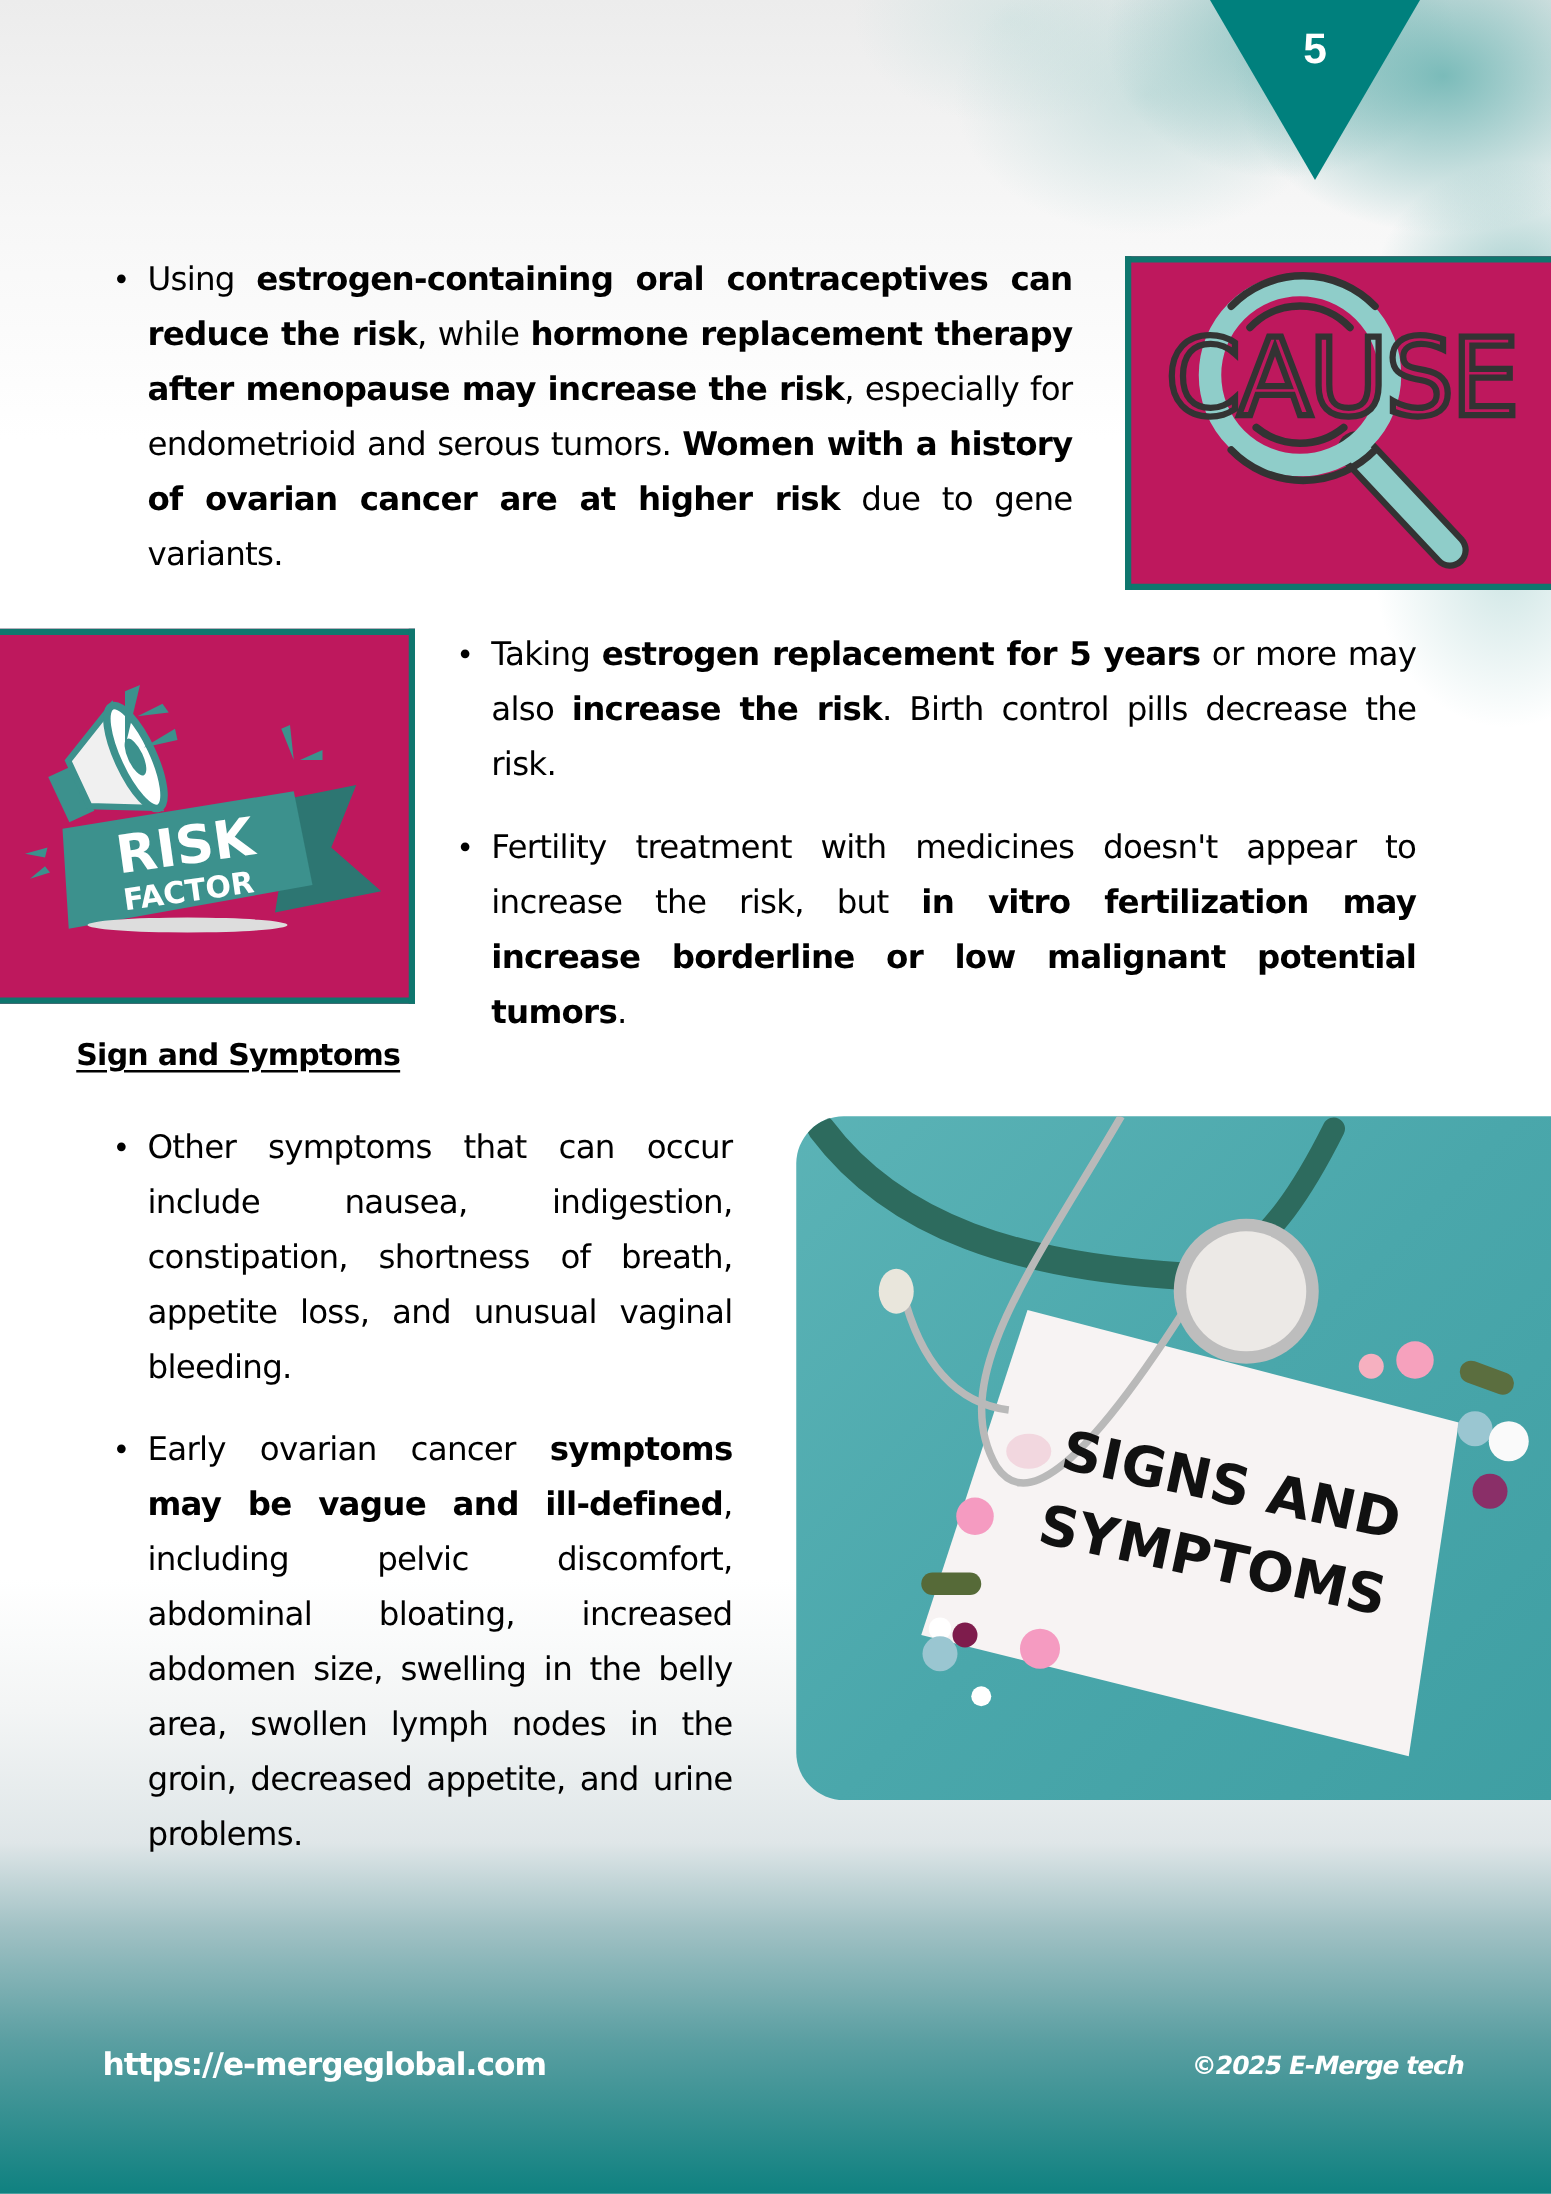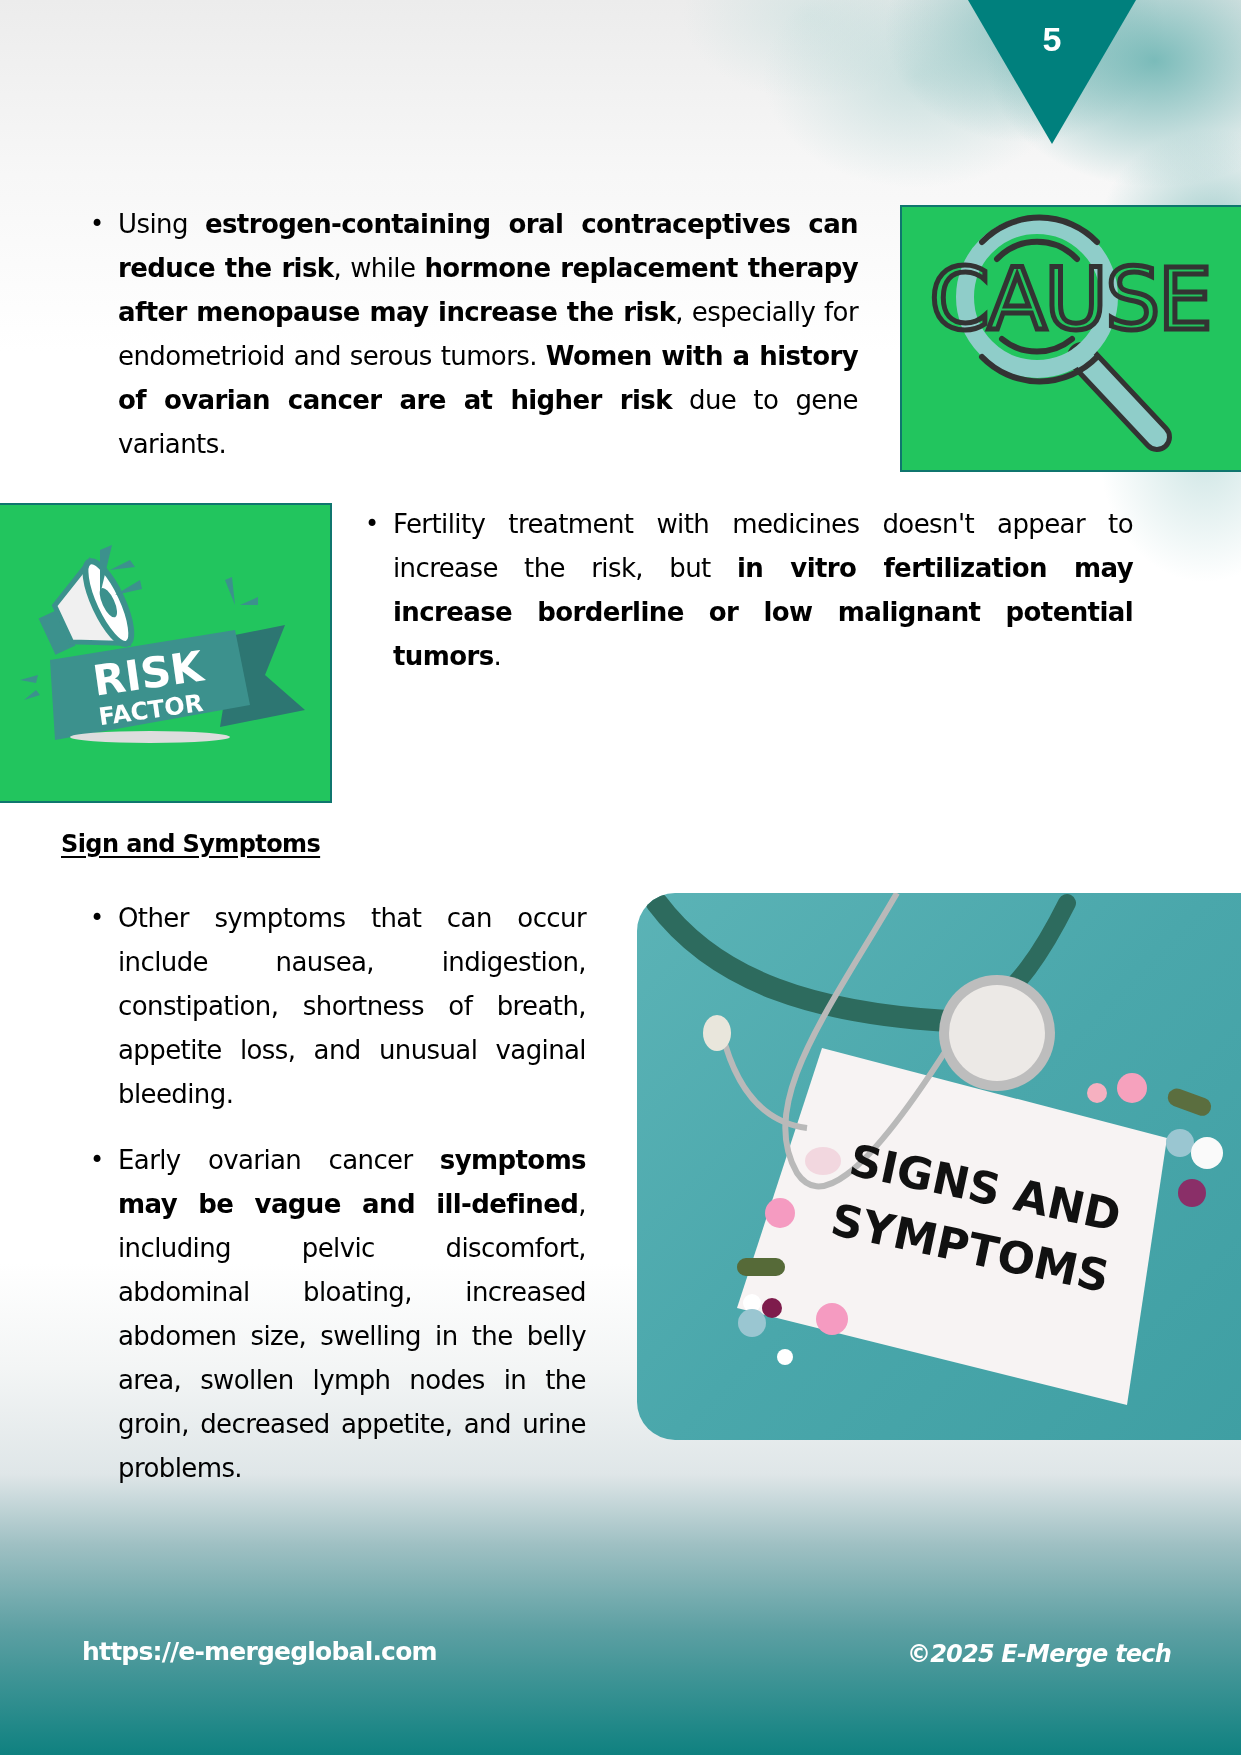--- a/index.html
+++ b/index.html
@@ -56,39 +56,39 @@
   .block2 li + li, .block3 li + li { margin-top: 22px; }
 
   .section-heading {
     position: absolute; left: 61px; top: 830px;
     font-family: "DejaVu Sans", sans-serif; font-weight: bold; font-size: 24px;
     letter-spacing: -0.6px;
     text-decoration: underline; text-underline-offset: 4px;
   }
 
   .img-frame {
-    position: absolute; background: #22c55e;
-    border: 2px solid #0f766e;
+    position: absolute; background: #be185d;
+    border: 5px solid #0f766e;
   }
   .cause-frame { left: 900px; top: 205px; width: 341px; height: 267px; border-right: none; }
   .risk-frame { left: 0; top: 503px; width: 332px; height: 300px; border-left: none; }
 
   .signs-photo {
     position: absolute; left: 637px; top: 893px; width: 604px; height: 547px;
     border-radius: 38px 0 0 38px; overflow: hidden;
     background: linear-gradient(135deg, #5bb3b6 0%, #4aa7ab 50%, #3f9fa3 100%);
   }
 
   .footer-url {
     position: absolute; left: 66px; top: 1637px;
     color: #fff; font-family: "DejaVu Sans", sans-serif; font-weight: bold; font-size: 25px; letter-spacing: -0.8px; margin-left: 16px;
   }
   .footer-copyright {
     position: absolute; right: 70px; top: 1640px;
-    color: #fff; font-family: "DejaVu Sans", sans-serif; font-weight: bold; font-style: italic; font-size: 24px; letter-spacing: -0.8px;
+    color: #fff; font-family: "DejaVu Sans", sans-serif; font-weight: bold; font-style: italic; font-size: 20px; letter-spacing: -0.8px;
   }
 </style>
 </head>
 <body>
 
 <div class="splash"></div>
 
 <div class="page-marker"></div>
 <div class="page-number">5</div>
 
@@ -132,20 +132,23 @@
     <polygon points="20,175 38,170 36,178" fill="#3c918d"></polygon>
     <polygon points="24,195 36,185 40,190" fill="#3c918d"></polygon>
     <text x="150" y="183" text-anchor="middle" transform="rotate(-8 150 183)" font-family="DejaVu Sans, sans-serif" font-weight="bold" font-size="42" fill="#fff">RISK</text>
     <text x="152" y="213" text-anchor="middle" transform="rotate(-8 152 213)" font-family="DejaVu Sans, sans-serif" font-weight="bold" font-size="24" fill="#fff">FACTOR</text>
   </svg>
 </div>
 
 <div class="text-block block2">
   <ul>
     <li>
+      <span>Taking </span><b>estrogen replacement for 5 years</b><span> or more may also </span><b>increase the risk</b><span>. Birth control pills decrease the risk.</span>
+    </li>
+    <li>
       <span>Fertility treatment with medicines doesn't appear to increase the risk, but </span><b>in vitro fertilization may increase borderline or low malignant potential tumors</b><span>.</span>
     </li>
   </ul>
 </div>
 
 <div class="section-heading">Sign and Symptoms </div>
 
 <div class="text-block block3">
   <ul>
     <li>

